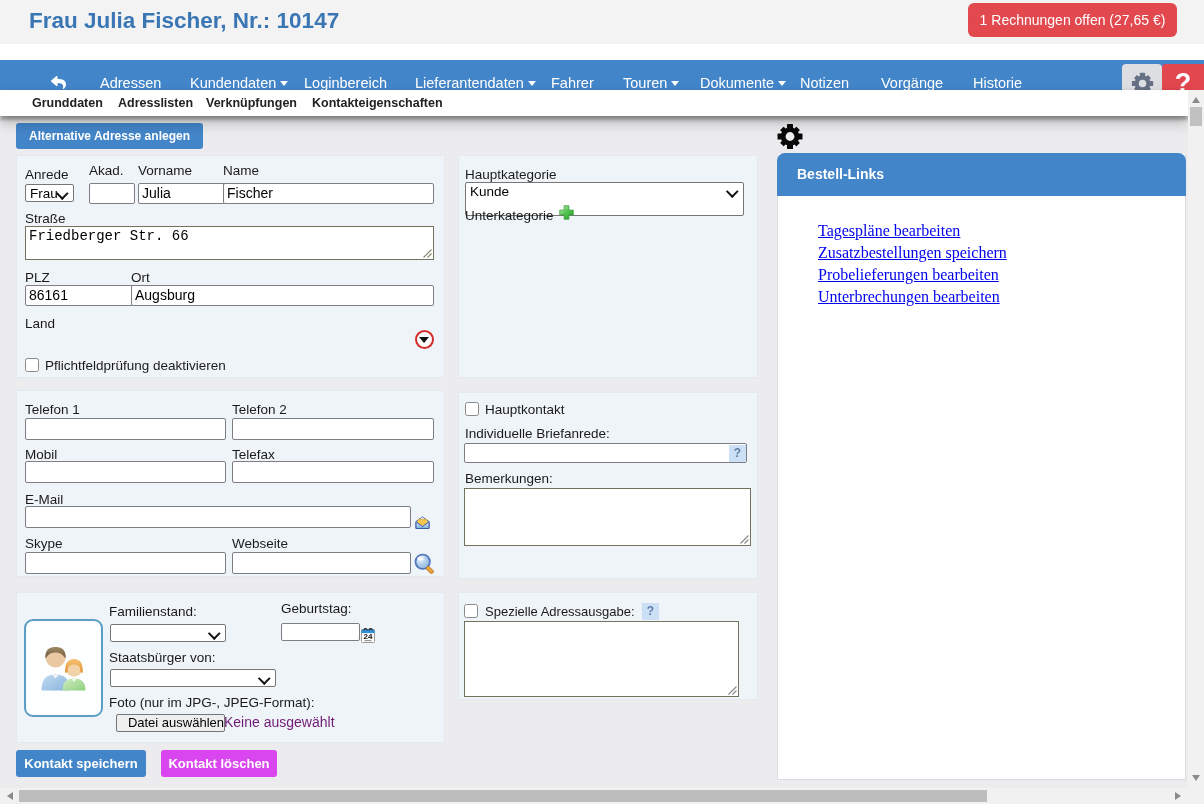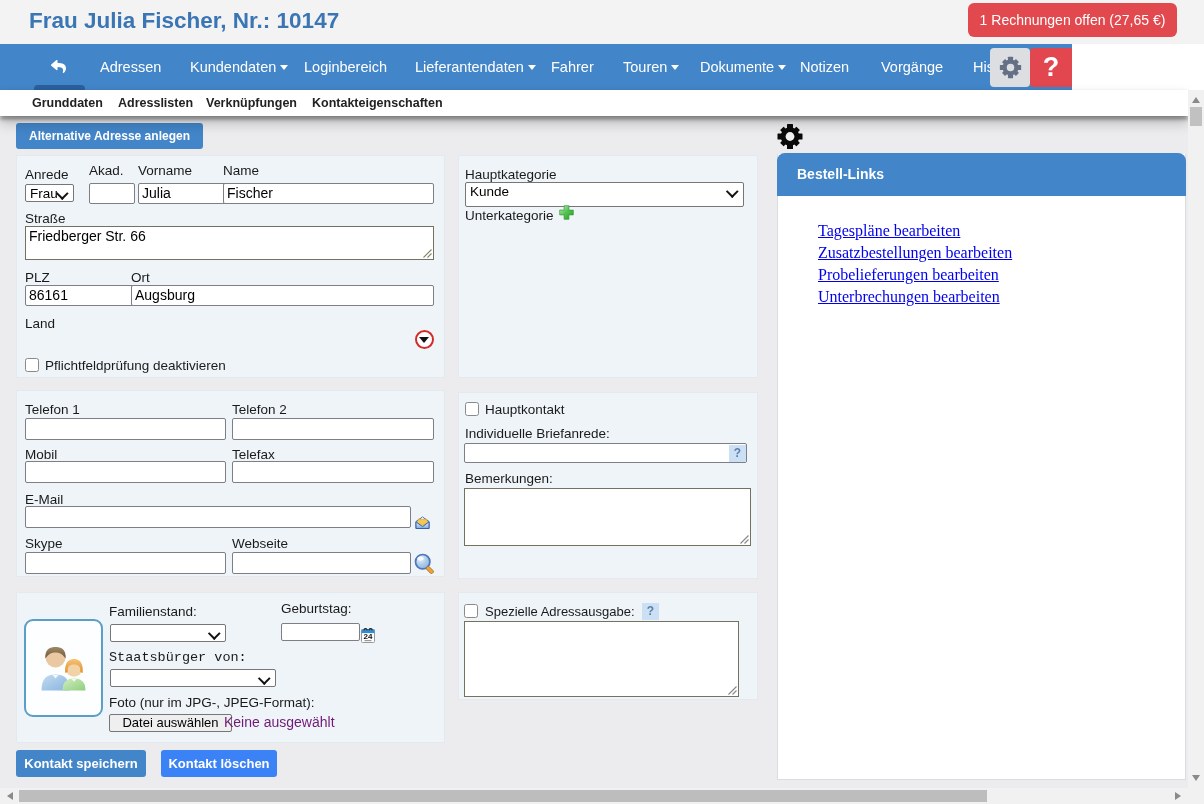--- a/index.html
+++ b/index.html
@@ -6,21 +6,21 @@
 html,body { width:1204px; height:804px; overflow:hidden; }
 body { font-family:"Liberation Sans", sans-serif; background:#fff; position:relative; }
 .abs { position:absolute; }
 
 
 #hdr { position:absolute; left:0; top:0; width:1204px; height:44px; background:#f3f3f4; }
 #hdr h1 { position:absolute; left:29px; top:8px; font-size:22.5px; font-weight:bold; color:#3a76b4; }
 #openinv { position:absolute; right:27px; top:3px; width:209px; height:34px; line-height:34px; text-align:center; background:#e2494f; color:#fff; font-size:14px; border-radius:6px; white-space:nowrap; }
 
 
-#nav { position:absolute; left:0; top:44px; width:1072px; height:46px; background:#4285c8; }
+#nav { position:absolute; left:0; top:60px; width:1204px; height:46px; background:#4285c8; }
 #nav span.nv { position:absolute; top:0; height:46px; line-height:46px; color:#fff; font-size:14.5px; white-space:nowrap; }
 #nav .uline { position:absolute; left:34px; top:41px; width:51px; height:5px; background:#2a5f9e; border-radius:4px 4px 0 0; }
 .caret { display:inline-block; width:0; height:0; border-left:4.5px solid transparent; border-right:4.5px solid transparent; border-top:5px solid #fff; margin-left:4px; vertical-align:2px; }
 #gearbtn { position:absolute; right:42px; top:4px; width:40px; height:39px; background:#dddee1; border-radius:4px; display:flex; align-items:center; justify-content:center; }
 #helpbtn { position:absolute; right:0; top:4px; width:42px; height:39px; background:#e2464e; border-radius:4px 0 0 4px; color:#fff; font-size:27px; font-weight:bold; text-align:center; line-height:39px; }
 
 
 #subnav { position:absolute; left:0; top:90px; width:1188px; height:26px; background:#fff; box-shadow:0 3px 4px rgba(0,0,0,0.42), 0 7px 13px rgba(0,0,0,0.22); z-index:5; }
 #subnav span { position:absolute; top:6px; font-size:12.5px; font-weight:bold; color:#222; white-space:nowrap; }
 
@@ -32,21 +32,21 @@
 .inp { position:absolute; background:#fff; border:1px solid #7e7e86; border-radius:2px; font-size:14px; padding:1px 3px 0; color:#000; }
 .sel { position:absolute; background:#fff; border:1px solid #767676; border-radius:2px; }
 .sel:after { content:""; position:absolute; right:7px; top:4px; width:6.5px; height:6.5px; border-right:2px solid #111; border-bottom:2px solid #111; transform:rotate(45deg); }
 .sel .v { position:absolute; left:4px; top:1px; font-size:13.5px; color:#000; }
 .ta { position:absolute; background:#fff; border:1px solid #767676; }
 .cb { position:absolute; width:14px; height:14px; background:#fff; border:1px solid #8a8a8a; border-radius:2.5px; }
 
 
 .btn { position:absolute; color:#fff; font-weight:bold; text-align:center; border-radius:3px; white-space:nowrap; }
 .btn.blue { background:#4285c8; }
-.btn.red  { background:#3b82f6; }
+.btn.red  { background:#d946ef; }
 
 
 #rightcard { position:absolute; left:777px; top:154px; width:409px; height:626px; background:#fff; border:1px solid #d9dce0; border-top:none; z-index:2; }
 #rightcard .hd { position:absolute; left:-1px; top:-1px; width:409px; height:43px; background:#4285c8; border-radius:8px 8px 0 0; color:#fff; font-size:14px; font-weight:bold; line-height:43px; padding-left:20px; }
 #rightcard a { font-family:"Liberation Serif", serif; font-size:16px; color:#0000ee; text-decoration:underline; }
 
 
 #vsb { position:absolute; right:0; top:90px; width:16px; height:698px; background:#f1f1f1; z-index:6; }
 #vsb .thumb { position:absolute; left:2px; top:17px; width:12px; height:19px; background:#c1c1c1; }
 #hsb { position:absolute; left:0; top:788px; width:1188px; height:16px; background:#f1f1f1; z-index:6; }
@@ -124,21 +124,21 @@
     <div class="sel" style="left:8px; top:28px; width:49px; height:17.5px;">
         <span class="v">Frau</span>
       </div>
     <label class="fl" style="left:72px; top:7px;">Akad.</label>
     <div class="inp" style="left:72px; top:27px; width:46px; height:21px;"></div>
     <label class="fl" style="left:121px; top:7px;">Vorname</label>
     <div class="inp" style="left:121px; top:27px; width:100px; height:21px;">Julia</div>
     <label class="fl" style="left:206px; top:7px;">Name</label>
     <div class="inp" style="left:206px; top:27px; width:211px; height:21px;">Fischer</div>
     <label class="fl" style="left:8px; top:55px;">Straße</label>
-    <div class="ta" style="left:8px; top:70px; width:409px; height:34px; font-size:14px; padding:1px 3px; border-color:#72725e;">Friedberger Str. 66<svg style="position:absolute;right:1px;bottom:1px;" width="10" height="10" viewBox="0 0 10 10">
+    <div class="ta" style="left:8px; top:70px; width:409px; height:34px; font-size:14px; padding:1px 3px; border-color:#72725e;font-family:Liberation Mono, monospace;">Friedberger Str. 66<svg style="position:absolute;right:1px;bottom:1px;" width="10" height="10" viewBox="0 0 10 10">
           <path d="M9.5 1.5 L1.5 9.5 M9.5 5.5 L5.5 9.5" stroke="#84846a" stroke-width="1.1" fill="none"></path>
         </svg></div>
     <label class="fl" style="left:8px; top:114px;">PLZ</label>
     <div class="inp" style="left:8px; top:129px; width:110px; height:21px;">86161</div>
     <label class="fl" style="left:114px; top:114px;">Ort</label>
     <div class="inp" style="left:114px; top:129px; width:303px; height:21px;">Augsburg</div>
     <label class="fl" style="left:8px; top:160px;">Land</label>
     <div class="abs" style="left:398px; top:174px; width:19px; height:19px; border:2px solid #d42a2a; border-radius:50%; background:#fff;">
       <div class="tri" style="left:2px; top:5px; border-left:5.5px solid transparent; border-right:5.5px solid transparent; border-top:6.5px solid #111;"></div>
     </div>
@@ -223,30 +223,30 @@
     <label class="fl" style="left:264px; top:8px;">Geburtstag:</label>
     <div class="inp" style="left:264px; top:30px; width:79px; height:18px;"></div>
     <svg class="abs" style="left:344px; top:34px;" width="14" height="16" viewBox="0 0 14 16">
       <rect x="0.5" y="2.5" width="13" height="13" rx="1" fill="#fff" stroke="#9a9a9a"></rect>
       <rect x="0.5" y="2.5" width="13" height="3.6" fill="#2e8fd5"></rect>
       <path d="M3 3.2 a1.6 1.6 0 0 1 3.2 0" fill="none" stroke="#1a1a1a" stroke-width="1.1"></path>
       <path d="M8 3.2 a1.6 1.6 0 0 1 3.2 0" fill="none" stroke="#1a1a1a" stroke-width="1.1"></path>
       <text x="7" y="12.2" font-size="8" font-weight="bold" fill="#111" text-anchor="middle" font-family="Liberation Sans, sans-serif">24</text>
       <rect x="3.5" y="13" width="7" height="1.2" fill="#999"></rect>
     </svg>
-    <label class="fl" style="left:92px; top:57px;font-family:Liberation Mono, monospace;">Staatsbürger von:</label>
+    <label class="fl" style="left:92px; top:57px;">Staatsbürger von:</label>
     <div class="sel" style="left:93px; top:76px; width:166px; height:17.5px;"></div>
     <label class="fl" style="left:92px; top:102px;">Foto (nur im JPG-, JPEG-Format):</label>
-    <div class="abs" style="left:92px; top:121px; width:123px; height:18px; background:#efefef; border:1px solid #767676; border-radius:2px; font-size:13px; text-align:center; line-height:16px; color:#000;">Datei auswählen</div>
+    <div class="abs" style="left:99px; top:121px; width:109px; height:18px; background:#efefef; border:1px solid #767676; border-radius:2px; font-size:13px; text-align:right; line-height:16px; color:#000;">Datei auswählen</div>
     <span class="abs" style="left:207px; top:121px; font-size:14px; color:#701a75;">Keine ausgewählt</span>
   </div>
 
   <div class="panel" style="left:458px; top:37px; width:300px; height:223px;">
     <label class="fl" style="left:6px; top:11px;">Hauptkategorie</label>
-    <div class="sel" style="left:6px; top:26px; width:279px; height:25px;">
+    <div class="sel" style="left:6px; top:26px; width:279px; height:34px;">
         <span class="v">Kunde</span>
       </div>
     <label class="fl" style="left:6px; top:52px;">Unterkategorie</label>
     <svg class="abs" style="left:100px; top:49px;" width="15" height="15" viewBox="0 0 15 15">
         <defs>
           <linearGradient id="plg" x1="0" y1="0" x2="1" y2="1">
             <stop offset="0" stop-color="#c8f0c0"></stop>
             <stop offset="0.45" stop-color="#57c657"></stop>
             <stop offset="1" stop-color="#1f9e1f"></stop>
           </linearGradient>
@@ -281,21 +281,21 @@
   </div>
 
   <div class="btn blue" style="left:16px; top:632px; width:130px; height:27px; line-height:27px; font-size:13px;">Kontakt speichern</div>
   <div class="btn red" style="left:161px; top:632px; width:116px; height:27px; line-height:27px; font-size:13px;">Kontakt löschen</div>
 </div>
 
 <div id="rightcard">
   <div class="hd">Bestell-Links</div>
   <div style="position:absolute; left:40px; top:66px; line-height:22px;">
     <a>Tagespläne bearbeiten</a><br>
-    <a>Zusatzbestellungen bearbeiten</a><br>
+    <a>Zusatzbestellungen speichern</a><br>
     <a>Probelieferungen bearbeiten</a><br>
     <a>Unterbrechungen bearbeiten</a>
   </div>
 </div>
 
 <div id="vsb">
   <div class="tri" style="left:4px; top:7px; border-left:4px solid transparent; border-right:4px solid transparent; border-bottom:6px solid #8a8a8a;"></div>
   <div class="thumb"></div>
   <div class="tri" style="left:4px; bottom:7px; border-left:4px solid transparent; border-right:4px solid transparent; border-top:6px solid #8a8a8a;"></div>
 </div>

